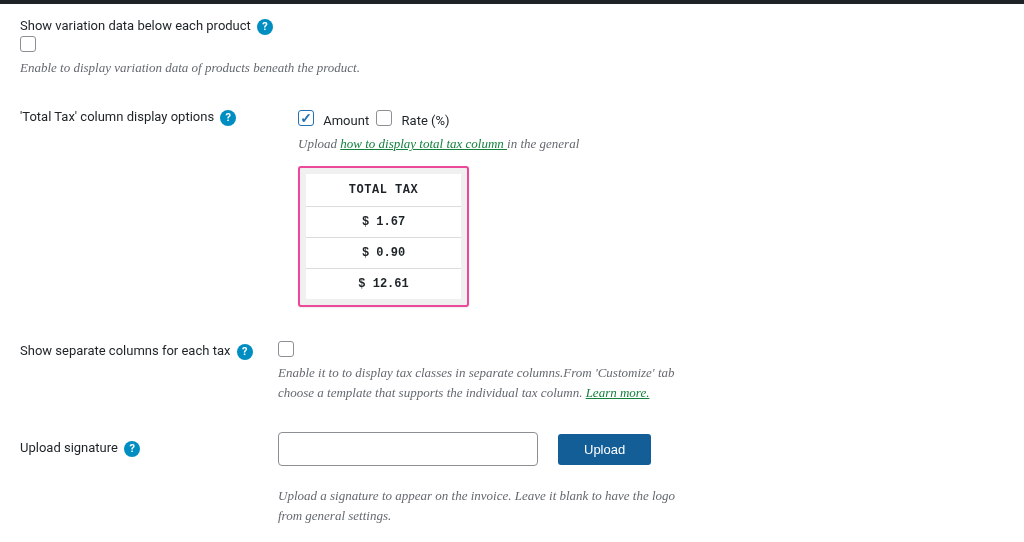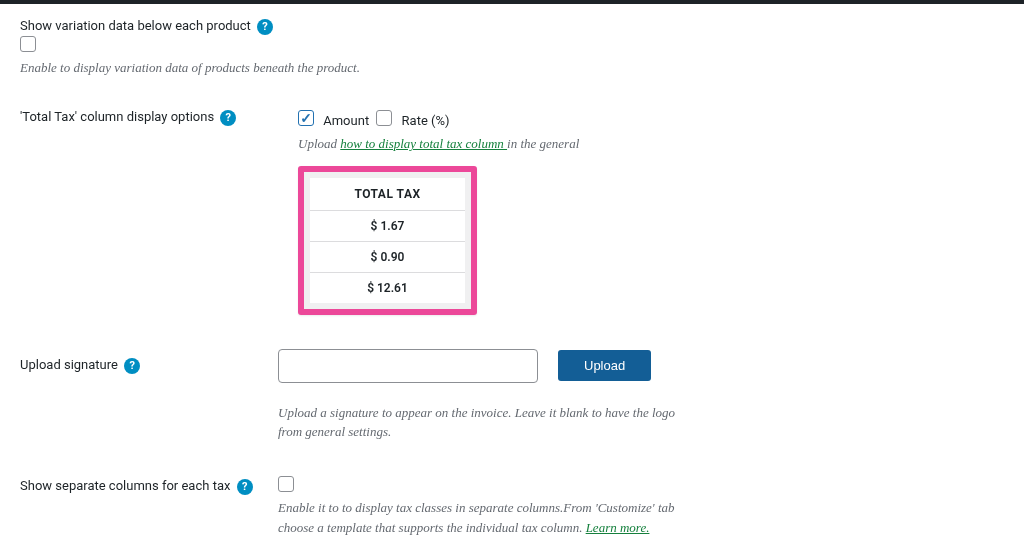--- a/index.html
+++ b/index.html
@@ -10,21 +10,21 @@
   .label-col{width:258px;padding-top:2px;}
   .label-text{color:#1d2327;font-size:13px;}
   .field-col{flex:1;}
   .help{display:inline-flex;align-items:center;justify-content:center;width:16px;height:16px;border-radius:50%;background:#008ec2;color:#fff;font-size:11px;font-weight:700;line-height:16px;text-align:center;margin-left:3px;cursor:help;}
   .checkbox{width:16px;height:16px;border:1px solid #8c8f94;border-radius:3px;background:#fff;display:inline-flex;align-items:center;justify-content:center;vertical-align:middle;box-sizing:border-box;}
   .checkbox.checked{border-color:#2271b1;}
   .checkbox .mark{color:#2271b1;font-size:14px;font-weight:700;line-height:1;}
   .cb-label{display:inline-block;margin-left:6px;vertical-align:middle;font-size:13px;margin-top:6px;}
   .desc{color:#646970;font-style:italic;font-size:13px;margin-top:6px;line-height:1.5;font-family:Liberation Serif, serif;}
   .desc a,.link{color:#15803d;text-decoration:underline;}
-  .preview{margin-top:12px;background:#f0f0f1;border:6px solid #ec4899;border-radius:3px;padding:6px;width:155px;box-shadow:0 1px 2px rgba(0,0,0,0.08);}
+  .preview{margin-top:12px;background:#f0f0f1;border:2px solid #ec4899;border-radius:3px;padding:6px;width:155px;box-shadow:0 1px 2px rgba(0,0,0,0.08);font-family:Liberation Mono, monospace;}
   .preview-table{width:100%;border-collapse:collapse;background:#fff;}
   .preview-table th{font-weight:700;font-size:12px;padding:9px 0;border-bottom:1px solid #dcdcde;text-align:center;letter-spacing:0.5px;}
   .preview-table td{font-size:12px;padding:8px 0;border-bottom:1px solid #dcdcde;text-align:center;color:#1d2327;font-weight:600;}
   .preview-table tr:last-child td{border-bottom:none;}
   .upload-row{display:flex;align-items:center;gap:20px;}
   .text-input{width:260px;height:34px;border:1px solid #8c8f94;border-radius:4px;background:#fff;box-sizing:border-box;padding:0 8px;font-size:13px;}
   .btn{background:#135e96;color:#fff;border:none;border-radius:3px;padding:8px 26px;font-size:13px;cursor:pointer;}
   .first{margin-top:12px;flex-direction:column;}
 </style>
 </head>
@@ -78,41 +78,41 @@
                 </tr>
               <tr>
                   <td>$ 12.61</td>
                 </tr>
             </tbody>
           </table>
         </div>
       </div>
     </div>
 
+    <div class="row">
+      <div class="label-col">
+        <span class="label-text">Show separate columns for each tax</span>
+        <span class="help">?</span>
+      </div>
+      <div class="field-col">
+        <span class="checkbox"></span>
+        <div class="desc" style="max-width:400px;">
+          <span>Enable it to to display tax classes in separate columns.From 'Customize' tab choose a template that supports the individual tax column. </span><a href="#" class="link">Learn more.</a>
+        </div>
+      </div>
+    </div>
+
     <div class="row" style="margin-bottom:34px;">
       <div class="label-col" style="padding-top:8px;">
         <span class="label-text">Upload signature</span>
         <span class="help">?</span>
       </div>
       <div class="field-col">
         <div class="upload-row">
           <input type="text" class="text-input" style="">
           <button class="btn">Upload</button>
         </div>
         <div class="desc" style="max-width:400px;margin-top:20px;">Upload a signature to appear on the invoice. Leave it blank to have the logo from general settings.</div>
       </div>
     </div>
 
-    <div class="row">
-      <div class="label-col">
-        <span class="label-text">Show separate columns for each tax</span>
-        <span class="help">?</span>
-      </div>
-      <div class="field-col">
-        <span class="checkbox"></span>
-        <div class="desc" style="max-width:400px;">
-          <span>Enable it to to display tax classes in separate columns.From 'Customize' tab choose a template that supports the individual tax column. </span><a href="#" class="link">Learn more.</a>
-        </div>
-      </div>
-    </div>
-
   </div>
 </div>
 
 </body></html>

